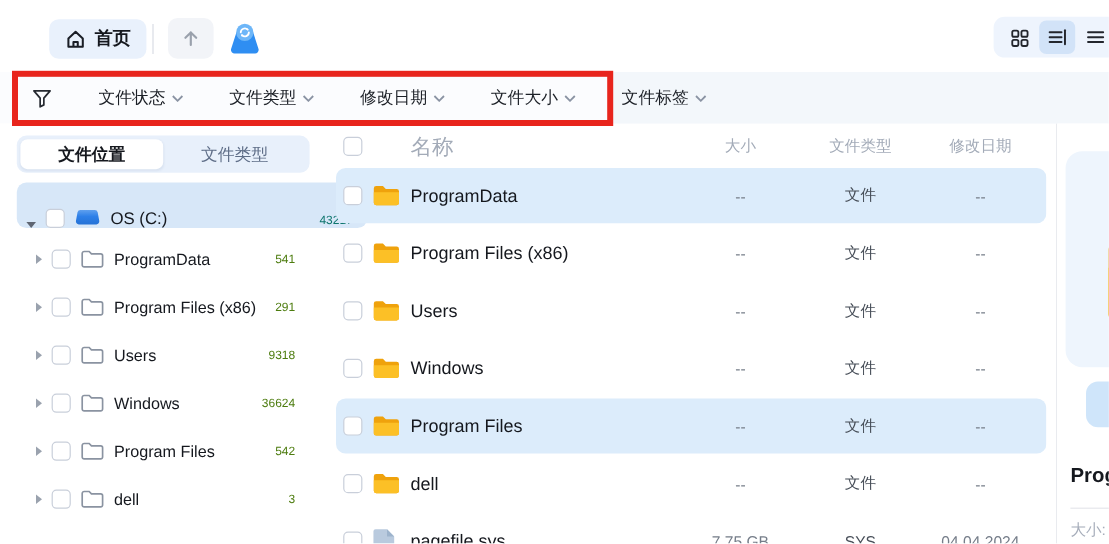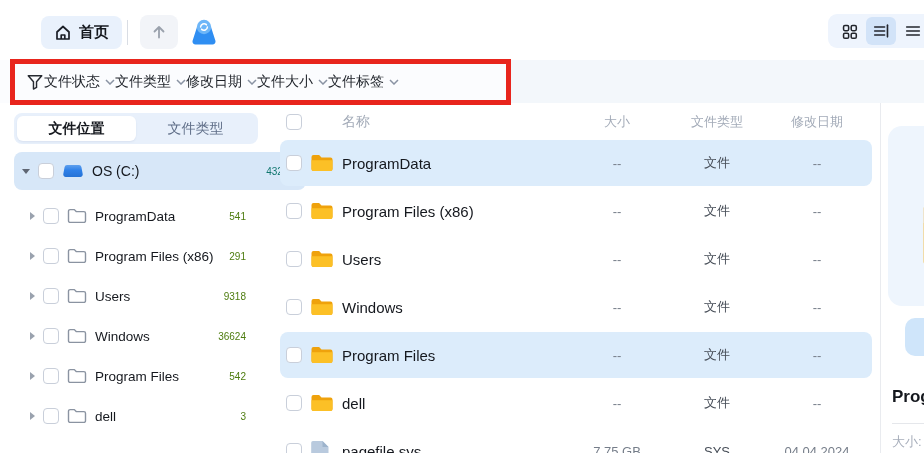--- a/index.html
+++ b/index.html
@@ -24,50 +24,50 @@
     border-radius:6px; cursor:pointer; }
   .view-btn.sel { background:#d2e3f8; }
   .partial-group { position:absolute; left:916px; top:14px; width:20px; height:34px; background:#eef4fd;
     border-radius:9px 0 0 9px; }
 
   
   .filterbar { position:absolute; left:0; top:60px; width:924px; height:43px;
     background:linear-gradient(to right,#fbfcfe 0,#fbfcfe 510px,#f3f7fb 510px,#f3f7fb 100%);
     display:flex; align-items:center; }
   .funnel { margin-left:26px; display:flex; align-items:center; }
-  .filter-item { display:flex; align-items:center; gap:5px; cursor:pointer; }
+  .filter-item { display:flex; align-items:center; gap:5px; margin-left:38px; cursor:pointer; }
   .filter-item .lbl { font-size:14px; color:#1c2027; }
   .annotation-box { position:absolute; left:10px; top:59px; width:501px; height:46px;
     border:5px solid #e8251d; pointer-events:none; z-index:60; }
 
   
   .sidebar { position:absolute; left:0; top:103px; width:272px; height:350px; background:#fff; }
   .side-tabs { position:absolute; left:14px; top:10px; width:244px; height:31px; background:#e8f0fb;
     border-radius:8px; display:flex; padding:3px; }
   .side-tab { flex:1; display:flex; align-items:center; justify-content:center; font-size:14px;
     color:#5f6e88; border-radius:6px; cursor:pointer; }
   .side-tab.active { background:#fff; color:#15181e; font-weight:bold; box-shadow:0 1px 2px rgba(40,70,120,.08);font-family:Liberation Serif, serif; }
   .tree-root { position:absolute; left:14px; top:49px; width:292px; height:38px; background:#d7e7f8;
-    border-radius:8px; display:flex; align-items:center; padding:0 12px 0 8px; gap:8px; cursor:pointer; }
+    border-radius:8px; display:flex; align-items:flex-end; padding:0 12px 0 8px; gap:8px; cursor:pointer; }
   .tree-root .nm { font-size:14px; color:#15181e; }
   .tree-root .cnt { margin-left:auto; font-size:10px; color:#0f766e; }
   .tree-item { position:absolute; left:14px; width:244px; height:40px; display:flex; align-items:center;
     padding:0 12px 0 16px; gap:8px; cursor:pointer; }
   .tree-item .nm { font-size:13.5px; color:#15181e; white-space:nowrap; }
   .tree-item .cnt { margin-left:auto; font-size:10px; color:#4d7c0f; }
   .caret-down { width:0; height:0; border-left:4px solid transparent; border-right:4px solid transparent;
     border-top:5px solid #5f6673; flex:0 0 auto; }
   .caret-right { width:0; height:0; border-top:4px solid transparent; border-bottom:4px solid transparent;
     border-left:5px solid #9aa2ae; flex:0 0 auto; }
   .cb { width:16px; height:16px; border:1.5px solid #c9cfda; border-radius:4px; background:#fff; flex:0 0 auto; cursor:pointer; }
 
   
   .table-area { position:absolute; left:280px; top:103px; width:592px; height:350px; overflow:hidden; }
   .thead { height:37px; display:flex; align-items:center; padding-left:6px; }
-  .thead .h-name { flex:1; margin-left:40px; font-size:14px; color:#a3abb8; }
+  .thead .h-name { flex:1; margin-left:40px; font-size:18px; color:#a3abb8; }
   .col-size { width:110px; text-align:center; font-size:13px; }
   .col-type { width:90px; text-align:center; font-size:13px; }
   .col-date { width:110px; text-align:center; font-size:13px; }
   .thead .col-size,.thead .col-type,.thead .col-date { color:#a3abb8; }
   .trow { height:46px; margin-bottom:2px; display:flex; align-items:center; padding-left:6px;
     border-radius:8px; cursor:pointer; }
   .trow.hl { background:#dcecfb; }
   .trow .ficon { width:24px; margin-left:8px; display:flex; align-items:center; }
   .trow .nm { flex:1; margin-left:8px; font-size:15px; color:#15181e; white-space:nowrap; overflow:hidden; }
   .trow .col-size,.trow .col-date { color:#757d89; }

